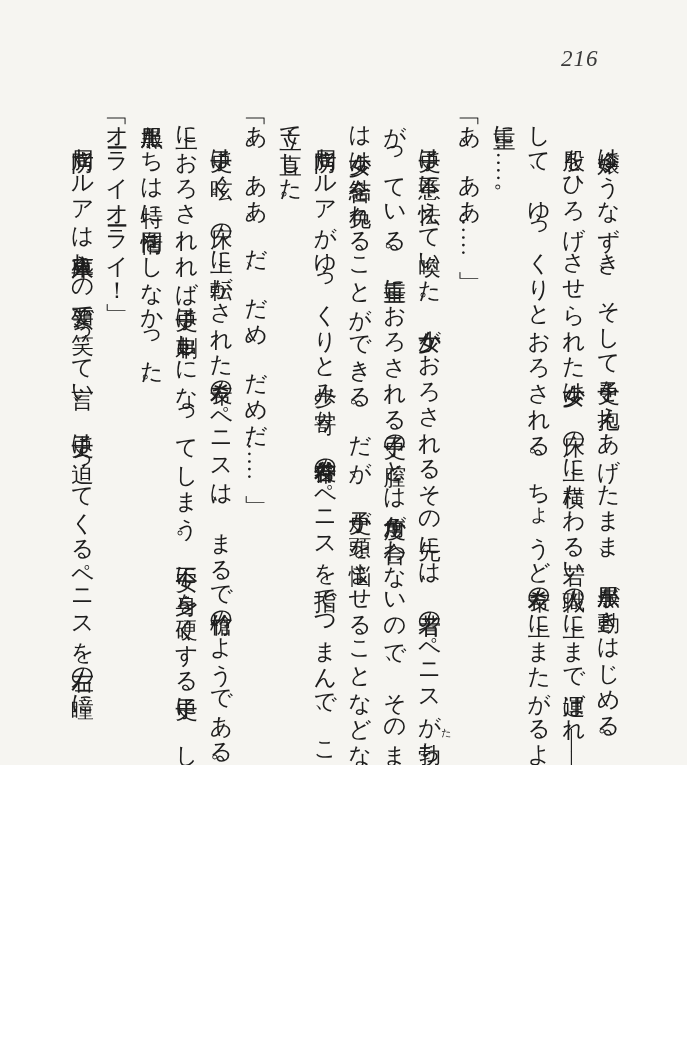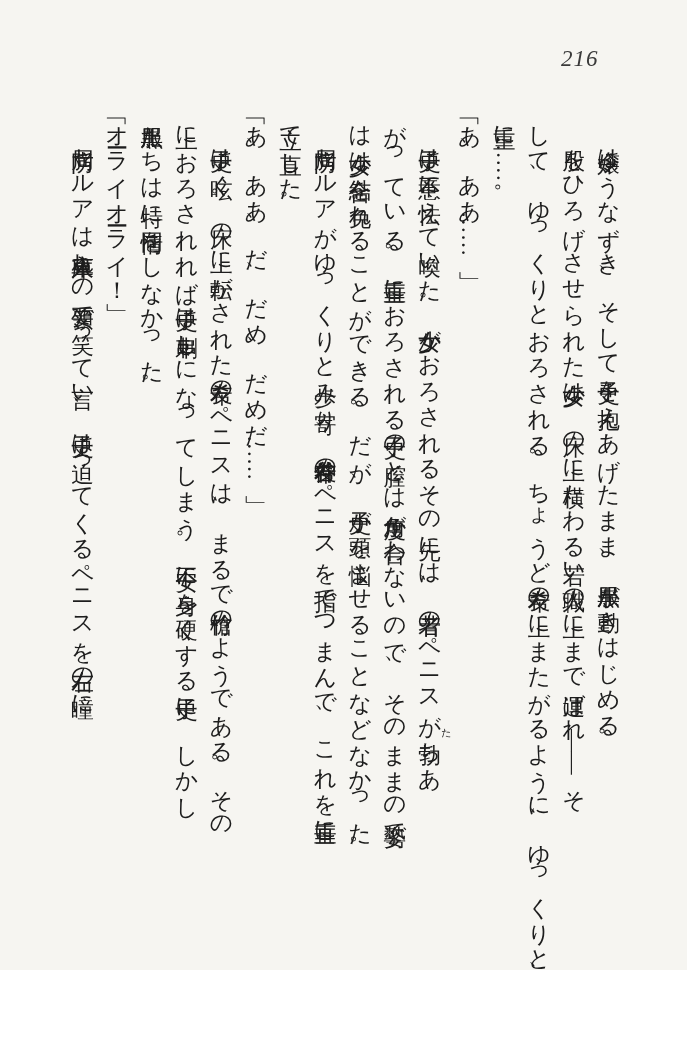--- a/index.html
+++ b/index.html
@@ -2,21 +2,21 @@
 <html lang="ja"><head>
   <meta charset="utf-8">
   <style>
     html, body {
       margin: 0;
       padding: 0;
     }
     .page {
       position: relative;
       width: 687px;
-      height: 970px;
+      height: 765px;
       background: #f6f5f1;
       color: #1d1d1d;
       font-family: "Liberation Serif", "DejaVu Serif", serif;
       overflow: hidden;
     }
     .page-number {
       position: absolute;
       top: 46px;
       left: 561px;
       font-size: 23px;

